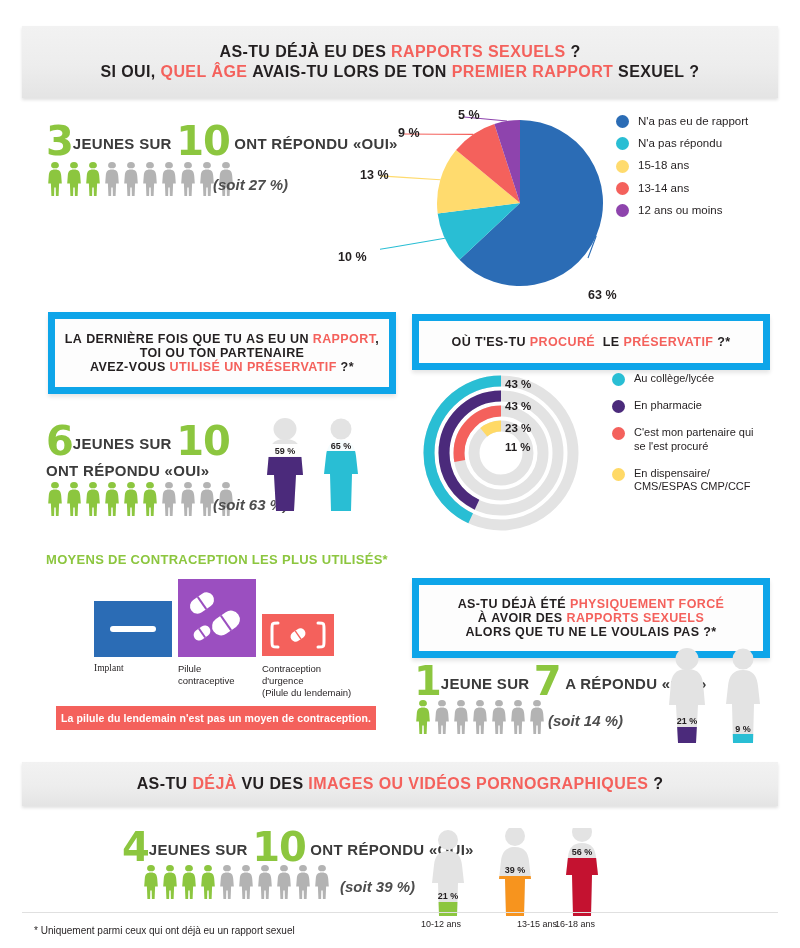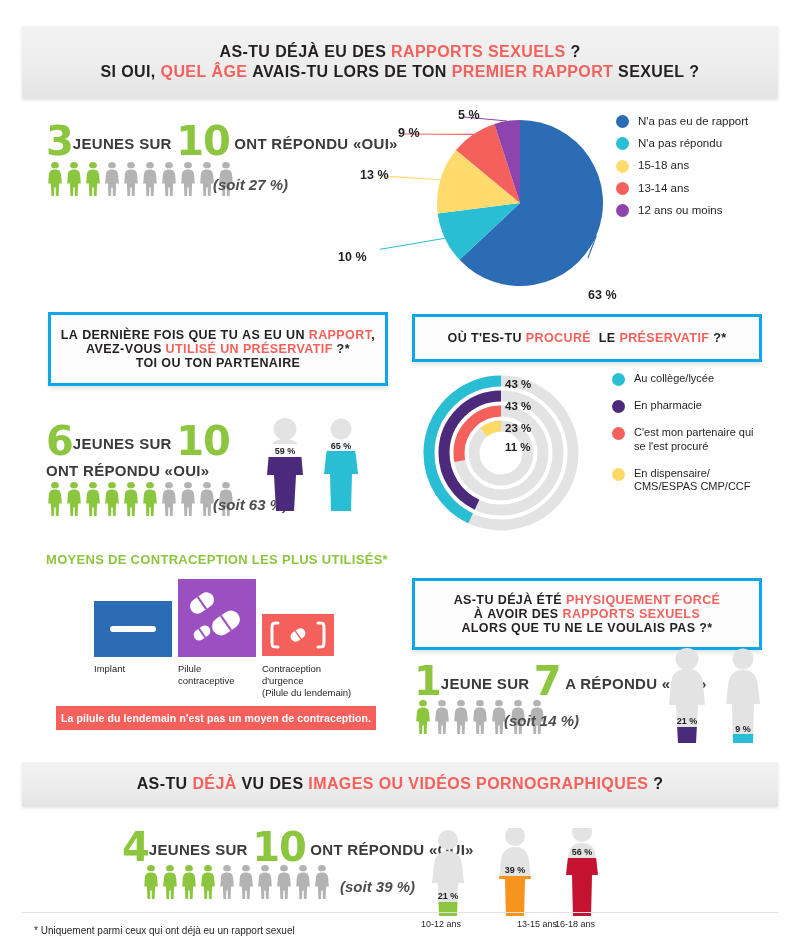--- a/index.html
+++ b/index.html
@@ -30,21 +30,21 @@
     white-space:nowrap;
   }
   .red{color:#f4615c;}
   .blk{color:#231f20;}
   .grn{color:#8cc63f;}
 
   
   .qbox{
     position:absolute;
     background:#fdfdfd;
-    border:3px solid #0ea5e9;
+    border:7px solid #0ea5e9;
     box-shadow:0 3px 4px rgba(0,0,0,.10);
     display:flex;align-items:center;justify-content:center;
     text-align:center;
   }
   .qbox .hd{font-size:12.5px;}
 
   
   .statline{position:absolute;white-space:nowrap;}
   .bignum{
     font-size:40px;color:#8cc63f;font-weight:bold;
@@ -181,22 +181,22 @@
       </div>
       <div class="row">
         <span class="dot" style="background:#8e44ad"></span>
         <span class="lbl">12 ans ou moins</span>
       </div>
     </div>
 
   <div class="qbox" style="left:48px;top:312px;width:334px;height:68px;">
     <div class="lines">
       <div class="hd"><span class="blk">LA&nbsp;DERNIÈRE&nbsp;FOIS&nbsp;QUE&nbsp;TU&nbsp;AS&nbsp;EU&nbsp;UN&nbsp;</span><span class="red">RAPPORT</span><span class="blk">,</span></div>
+      <div class="hd"><span class="blk">TOI&nbsp;OU&nbsp;TON&nbsp;PARTENAIRE</span></div>
       <div class="hd"><span class="blk">AVEZ-VOUS&nbsp;</span><span class="red">UTILISÉ&nbsp;UN&nbsp;PRÉSERVATIF</span><span class="blk">&nbsp;?*</span></div>
-      <div class="hd"><span class="blk">TOI&nbsp;OU&nbsp;TON&nbsp;PARTENAIRE</span></div>
     </div>
   </div>
 
   <div class="statline" style="left:46px;top:418px;">
     <span class="bignum">6</span><span class="statxt">JEUNES SUR</span>
     <span class="bignum">10</span>
   </div>
   <div class="statline" style="left:46px;top:462px;">
     <span class="statxt">ONT RÉPONDU «</span><span class="statxt grn">OUI</span><span class="statxt">»</span>
   </div>
@@ -321,21 +321,21 @@
   <svg width="72" height="42" style="position:absolute;left:262px;top:614px;">
     <rect x="0" y="0" width="72" height="42" fill="#f4615c"></rect>
     <path d="M16 9 C10 9 10 9 10 15 L10 27 C10 33 10 33 16 33" stroke="#ffffff" stroke-width="3" fill="none" stroke-linecap="round"></path>
     <path d="M56 9 C62 9 62 9 62 15 L62 27 C62 33 62 33 56 33" stroke="#ffffff" stroke-width="3" fill="none" stroke-linecap="round"></path>
     <g transform="translate(36,21) rotate(-35)">
         <rect x="-8" y="-5" width="16" height="10" rx="5" fill="#ffffff"></rect>
         <rect x="-0.6" y="-5" width="1.4" height="10" fill="#f4615c"></rect>
       </g>
   </svg>
 
-  <div class="clabel" style="left:94px;top:663px;"><span>Implant</span></div>
+  <div class="clabel" style="left:94px;top:663px;font-family:Liberation Serif, serif;"><span>Implant</span></div>
   <div class="clabel" style="left:178px;top:663px;"><span>Pilule</span><br><span>contraceptive</span></div>
   <div class="clabel" style="left:262px;top:663px;"><span>Contraception</span><br><span>d'urgence</span><br><span>(Pilule du lendemain)</span></div>
 
   <div class="warn" style="left:56px;top:706px;width:320px;height:24px;">La pilule du lendemain n'est pas un moyen de contraception.</div>
 
   <div class="qbox" style="left:412px;top:578px;width:344px;height:66px;">
     <div class="lines">
       <div class="hd"><span class="blk">AS-TU&nbsp;DÉJÀ&nbsp;ÉTÉ&nbsp;</span><span class="red">PHYSIQUEMENT&nbsp;FORCÉ</span></div>
       <div class="hd"><span class="blk">À&nbsp;AVOIR&nbsp;DES&nbsp;</span><span class="red">RAPPORTS&nbsp;SEXUELS</span></div>
       <div class="hd"><span class="blk">ALORS&nbsp;QUE&nbsp;TU&nbsp;NE&nbsp;LE&nbsp;VOULAIS&nbsp;PAS&nbsp;?*</span></div>
@@ -363,21 +363,21 @@
       <svg width="18" height="35" viewBox="0 0 18 35" style="margin-right:1px;">
         <path d="M9 0 C6.2 0 5.1 1.5 5.1 3.4 C5.1 5 6.2 6.3 9 6.3 C11.8 6.3 12.9 5 12.9 3.4 C12.9 1.5 11.8 0 9 0 Z M9 7.4 C4.6 7.4 3.1 9.4 2.8 13.5 L2.2 21.5 L4.9 21.5 L5.4 34 L8.1 34 L8.3 25.5 L9.7 25.5 L9.9 34 L12.6 34 L13.1 21.5 L15.8 21.5 L15.2 13.5 C14.9 9.4 13.4 7.4 9 7.4 Z" fill="#b3b3b3"></path>
       </svg>
       <svg width="18" height="35" viewBox="0 0 18 35" style="margin-right:1px;">
         <path d="M9 0 C6.2 0 5.1 1.5 5.1 3.4 C5.1 5 6.2 6.3 9 6.3 C11.8 6.3 12.9 5 12.9 3.4 C12.9 1.5 11.8 0 9 0 Z M9 7.4 C4.6 7.4 3.1 9.4 2.8 13.5 L2.2 21.5 L4.9 21.5 L5.4 34 L8.1 34 L8.3 25.5 L9.7 25.5 L9.9 34 L12.6 34 L13.1 21.5 L15.8 21.5 L15.2 13.5 C14.9 9.4 13.4 7.4 9 7.4 Z" fill="#b3b3b3"></path>
       </svg>
       <svg width="18" height="35" viewBox="0 0 18 35" style="margin-right:1px;">
         <path d="M9 0 C6.2 0 5.1 1.5 5.1 3.4 C5.1 5 6.2 6.3 9 6.3 C11.8 6.3 12.9 5 12.9 3.4 C12.9 1.5 11.8 0 9 0 Z M9 7.4 C4.6 7.4 3.1 9.4 2.8 13.5 L2.2 21.5 L4.9 21.5 L5.4 34 L8.1 34 L8.3 25.5 L9.7 25.5 L9.9 34 L12.6 34 L13.1 21.5 L15.8 21.5 L15.2 13.5 C14.9 9.4 13.4 7.4 9 7.4 Z" fill="#b3b3b3"></path>
       </svg>
     </div>
-  <div class="soit" style="position:absolute;left:504px;top:712px;">(soit 14 %)</div>
+  <div class="soit" style="position:absolute;left:548px;top:712px;">(soit 14 %)</div>
 
   <svg width="110" height="105" style="position:absolute;left:660px;top:648px;">
     <g>
       <ellipse cx="27" cy="11" rx="11.5" ry="11" fill="#e3e3e3"></ellipse>
       <path d="M27 21 C15 21 11 27 10.5 40 L9 57 L16 57 L18 95 L36 95 L38 57 L45 57 L43.5 40 C43 27 39 21 27 21 Z" fill="#e3e3e3"></path>
       <clipPath id="clipMaleF">
           <path d="M27 21 C15 21 11 27 10.5 40 L9 57 L16 57 L18 95 L36 95 L38 57 L45 57 L43.5 40 C43 27 39 21 27 21 Z"></path>
         </clipPath>
       <rect x="0" y="79" width="60" height="30" fill="#4b2a7b" clip-path="url(#clipMaleF)"></rect>
     </g>

